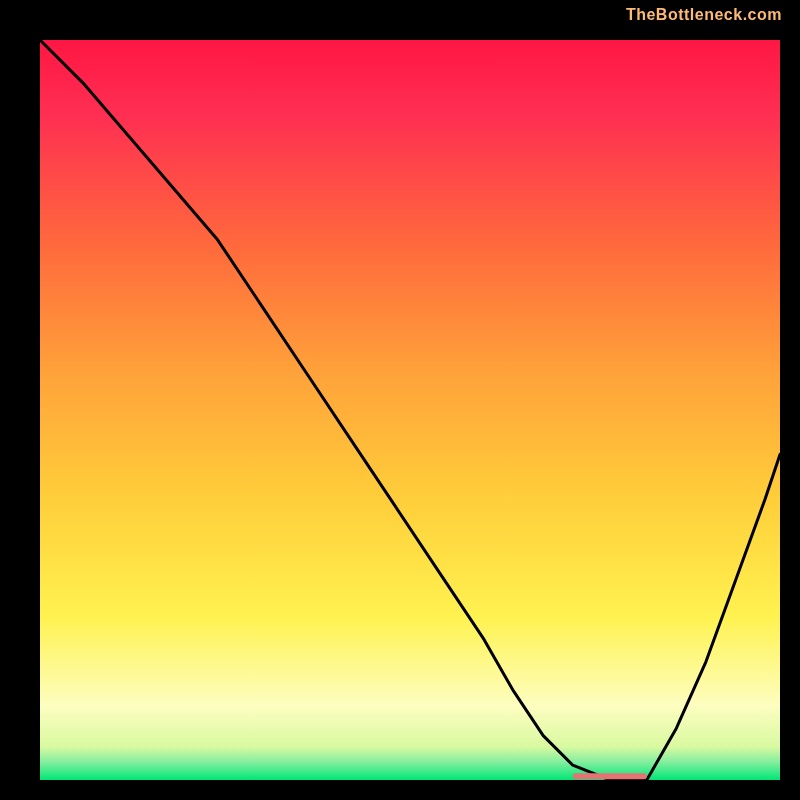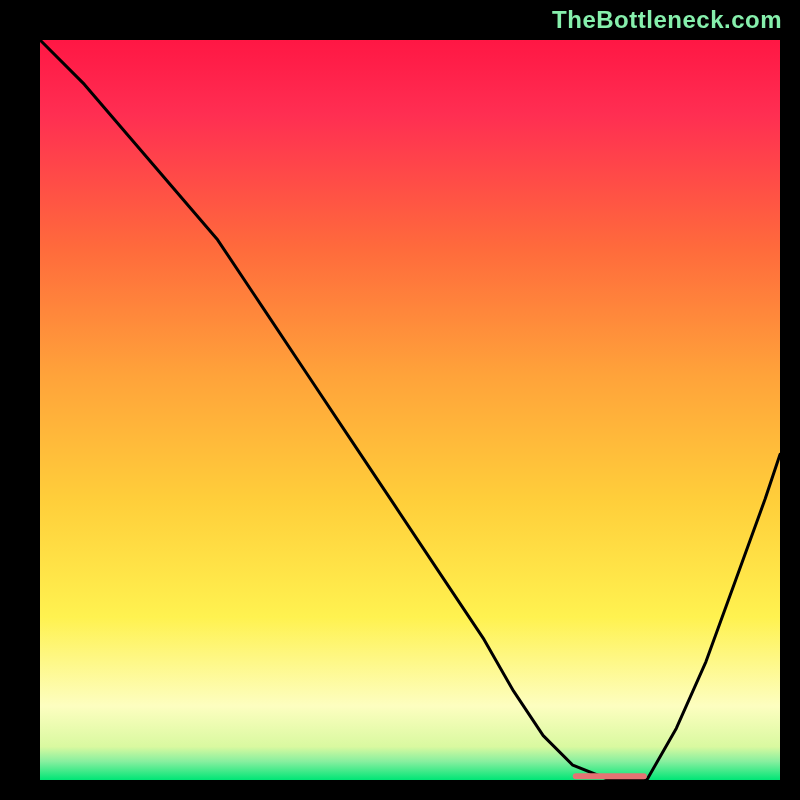--- a/index.html
+++ b/index.html
@@ -8,22 +8,22 @@
     background: #000;
     width: 800px;
     height: 800px;
     position: relative;
     font-family: Arial, sans-serif;
   }
   .watermark {
     position: absolute;
     top: 6px;
     right: 18px;
-    color: #86efac;
-    font-size: 24px;
+    color: #fdba74;
+    font-size: 16px;
     font-weight: bold;
     letter-spacing: 0.5px;
   }
   .chart-wrap {
     position: absolute;
     left: 40px;
     top: 40px;
     width: 740px;
     height: 740px;
     background: #000;

